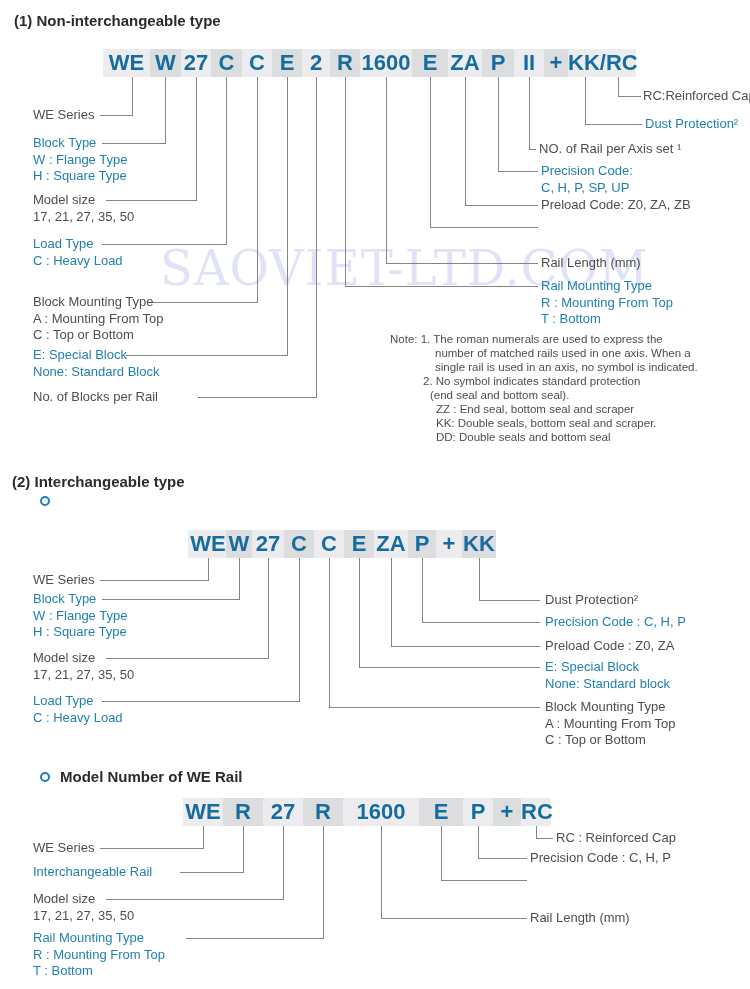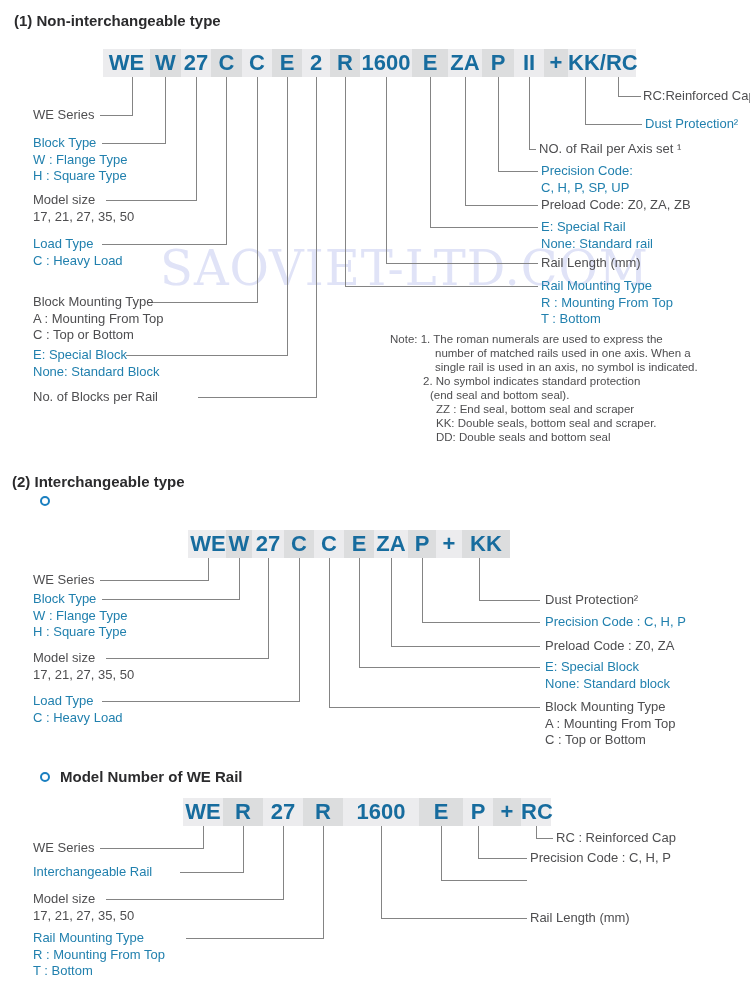--- a/index.html
+++ b/index.html
@@ -102,24 +102,20 @@
   <div class="lbl dark" style="left:539px;top:141px">
     <div>NO. of Rail per Axis set ¹</div>
   </div>
   <div class="lbl blue" style="left:541px;top:163px">
     <div>Precision Code:</div>
     <div>C, H, P, SP, UP</div>
   </div>
   <div class="lbl dark" style="left:541px;top:197px">
     <div>Preload Code: Z0, ZA, ZB</div>
   </div>
-  <div class="lbl blue" style="left:541px;top:219px">
-    <div>E: Special Rail</div>
-    <div>None: Standard rail</div>
-  </div>
   <div class="lbl dark" style="left:541px;top:255px">
     <div>Rail Length (mm)</div>
   </div>
   <div class="lbl blue" style="left:541px;top:278px">
     <div>Rail Mounting Type</div>
     <div>R : Mounting From Top</div>
     <div>T : Bottom</div>
   </div>
 
   <div class="note-line" style="left:390px;top:332px">Note: 1. The roman numerals are used to express the</div>
@@ -136,21 +132,21 @@
 
   <div class="seg" style="left:188px;top:530px;width:40px">WE</div>
   <div class="seg alt" style="left:226px;top:530px;width:26px">W</div>
   <div class="seg" style="left:252px;top:530px;width:32px">27</div>
   <div class="seg alt" style="left:284px;top:530px;width:30px">C</div>
   <div class="seg" style="left:314px;top:530px;width:30px">C</div>
   <div class="seg alt" style="left:344px;top:530px;width:30px">E</div>
   <div class="seg" style="left:374px;top:530px;width:34px">ZA</div>
   <div class="seg alt" style="left:408px;top:530px;width:28px">P</div>
   <div class="seg" style="left:436px;top:530px;width:26px">+</div>
-  <div class="seg alt" style="left:462px;top:530px;width:48px">KK</div>
+  <div class="seg alt" style="left:462px;top:530px;width:34px">KK</div>
 
   <i class="cl" style="left:100px;top:558px;width:108px;height:22px"></i>
   <i class="cl" style="left:102px;top:558px;width:137px;height:41px"></i>
   <i class="cl" style="left:106px;top:558px;width:162px;height:100px"></i>
   <i class="cl" style="left:102px;top:558px;width:197px;height:143px"></i>
 
   <i class="cr" style="left:479px;top:558px;width:60px;height:42px"></i>
   <i class="cr" style="left:422px;top:558px;width:117px;height:64px"></i>
   <i class="cr" style="left:391px;top:558px;width:148px;height:88px"></i>
   <i class="cr" style="left:359px;top:558px;width:180px;height:109px"></i>

